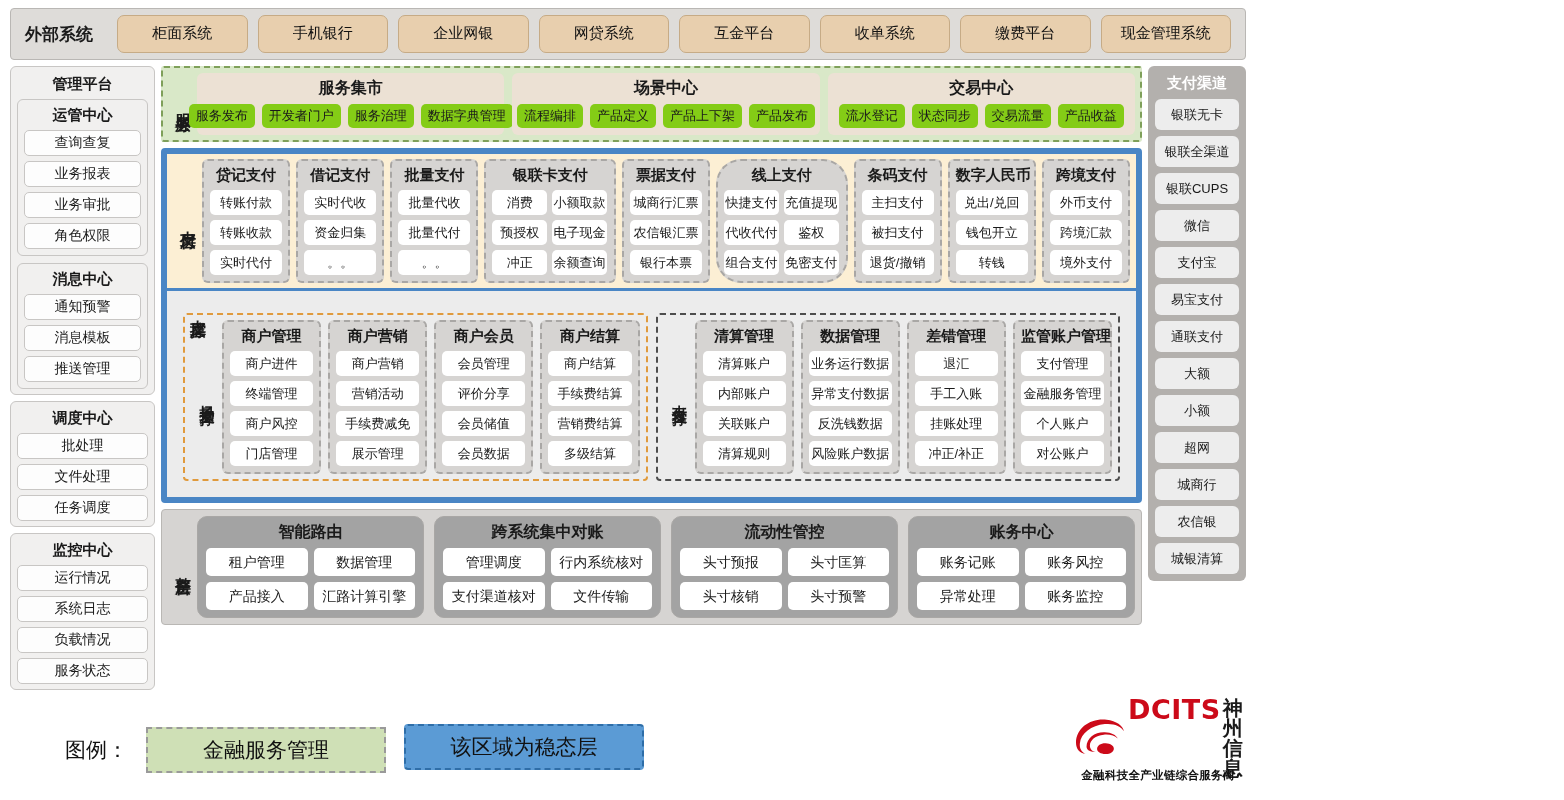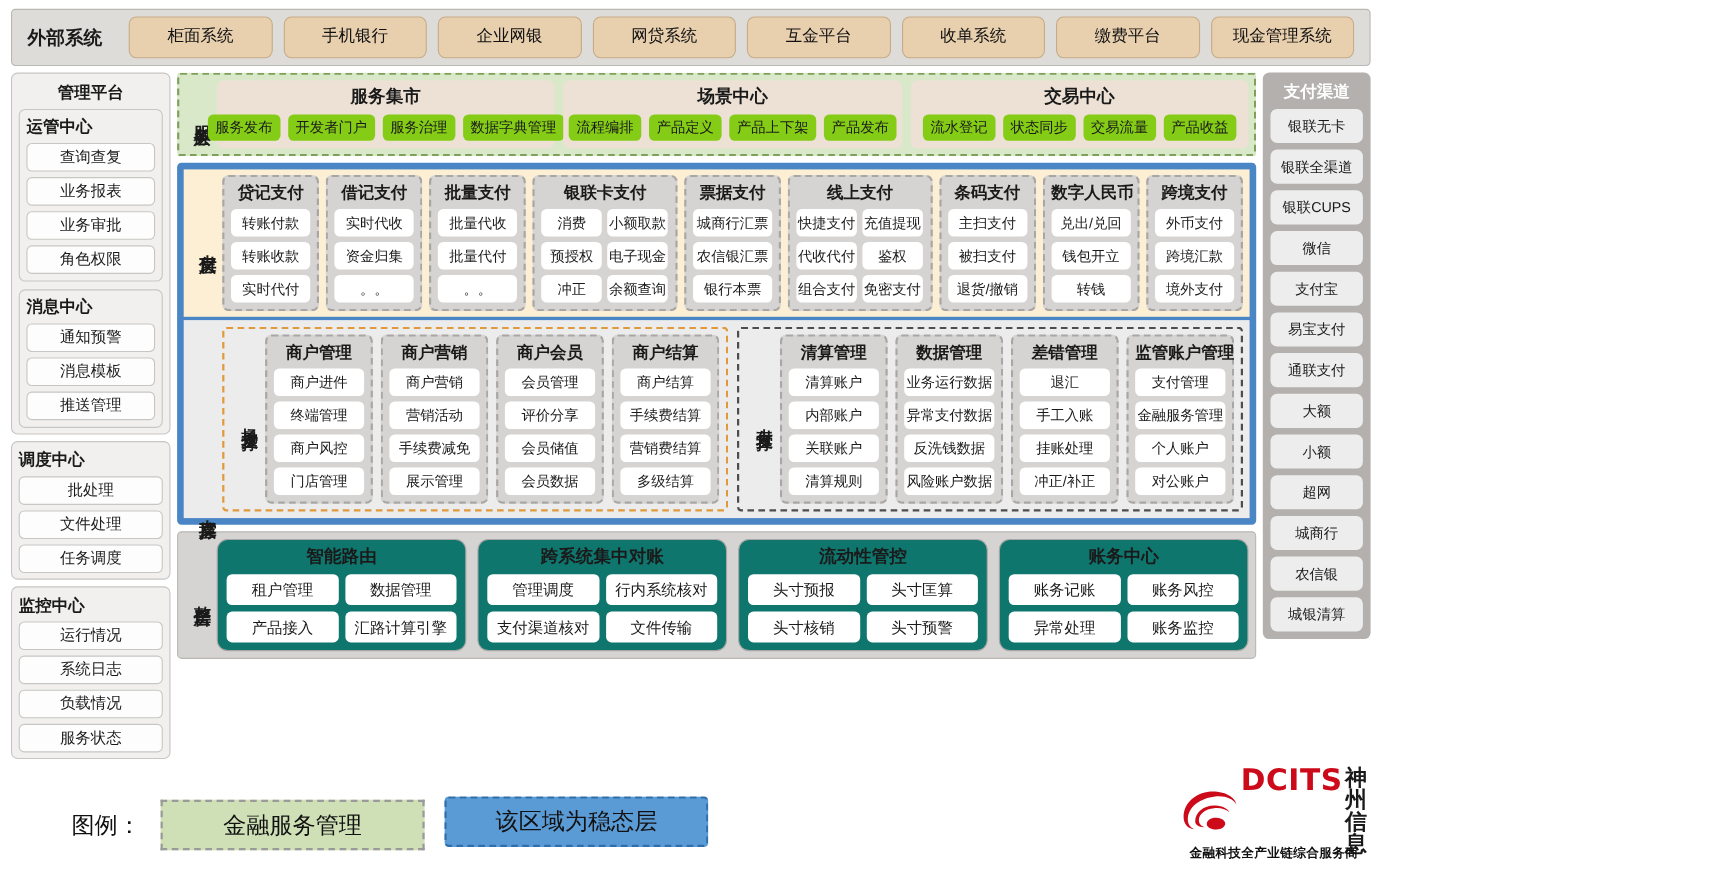--- a/index.html
+++ b/index.html
@@ -34,21 +34,21 @@
   .panel{
     background:#f1f0ef;border:1px solid #c8c6c4;border-radius:6px;
     padding:5px 6px;box-sizing:border-box;margin-bottom:6px;
   }
   .panel-title{font-weight:bold;font-size:15px;text-align:center;padding:3px 0 5px;}
   .group{
     background:#f1f0ef;border:1px solid #c8c6c4;border-radius:6px;
     padding:4px 6px 6px;box-sizing:border-box;margin-bottom:7px;
   }
   .group:last-child{margin-bottom:0;}
-  .group-title{font-weight:bold;font-size:15px;text-align:left;padding:2px 0 5px;}
+  .group-title{font-weight:bold;font-size:15px;text-align:center;padding:2px 0 5px;}
   .item{
     background:#fdfdfd;border:1px solid #c8c6c4;border-radius:5px;
     font-size:14px;text-align:center;height:24px;line-height:22px;margin-bottom:5px;
   }
   .item:last-child{margin-bottom:0;}
 
   
   .center-col{flex:1;min-width:0;}
 
   
@@ -94,22 +94,22 @@
   .cells{display:flex;flex-wrap:wrap;gap:5px;}
   .cells.one > .cell{flex:0 0 100%;}
   .cells.two > .cell{flex:0 0 calc(50% - 3px);}
   .cell{
     background:#ffffff;border-radius:5px;font-size:13px;text-align:center;
     height:25px;line-height:25px;white-space:nowrap;
   }
 
   
   .sup-layer{
-    background:#ececec;display:flex;align-items:flex-end;
-    padding:6px;box-sizing:border-box;
+    background:#ececec;display:flex;align-items:flex-start;
+    padding:16px;box-sizing:border-box;flex-direction:column;
   }
   .sup-halves{display:flex;gap:8px;flex:1;min-width:0;}
   .sup-half{
     border-radius:4px;padding:5px 6px;box-sizing:border-box;flex:1;min-width:0;
     display:flex;align-items:stretch;
   }
   .sup-half.scene{border:2px dashed #e09a3c;}
   .sup-half.paysup{border:2px dashed #4d4d4d;}
   .sup-inner-label{
     writing-mode:vertical-rl;text-orientation:upright;
@@ -118,21 +118,21 @@
   }
   .sup-groups{display:flex;gap:7px;flex:1;min-width:0;}
 
   
   .int-layer{
     background:#d6d4d2;border:1px solid #b9b7b4;border-radius:4px;
     display:flex;align-items:stretch;padding:6px;box-sizing:border-box;
   }
   .int-groups{display:flex;gap:10px;flex:1;min-width:0;}
   .igroup{
-    background:#0f766e;border:1px solid #a9a7a5;border-radius:10px;
+    background:#a3a3a3;border:1px solid #a9a7a5;border-radius:10px;
     padding:3px 8px 7px;box-sizing:border-box;flex:1;min-width:0;
   }
   .igroup-title{font-weight:bold;font-size:16px;text-align:center;padding:2px 0 5px;}
   .icells{display:flex;flex-wrap:wrap;gap:6px;justify-content:space-between;}
   .icells > .cell{flex:0 0 calc(50% - 3px);height:28px;line-height:28px;font-size:14px;}
 
   
   .right-col{
     width:98px;flex:0 0 98px;
     background:#b3b0ad;border-radius:6px;padding:5px 7px 7px;box-sizing:border-box;
@@ -298,21 +298,21 @@
                 </div>
               </div>
               <div class="dgroup">
                 <div class="dgroup-title">票据支付</div>
                 <div class="cells one">
                   <div class="cell">城商行汇票</div>
                   <div class="cell">农信银汇票</div>
                   <div class="cell">银行本票</div>
                 </div>
               </div>
-              <div class="dgroup" style="flex: 1.6 1 0px;">
+              <div class="dgroup" style="flex: 1.6 1 0px; border-radius: 25px;">
                 <div class="dgroup-title">线上支付</div>
                 <div class="cells two">
                   <div class="cell">快捷支付</div>
                   <div class="cell">充值提现</div>
                   <div class="cell">代收代付</div>
                   <div class="cell">鉴权</div>
                   <div class="cell">组合支付</div>
                   <div class="cell">免密支付</div>
                 </div>
               </div>

